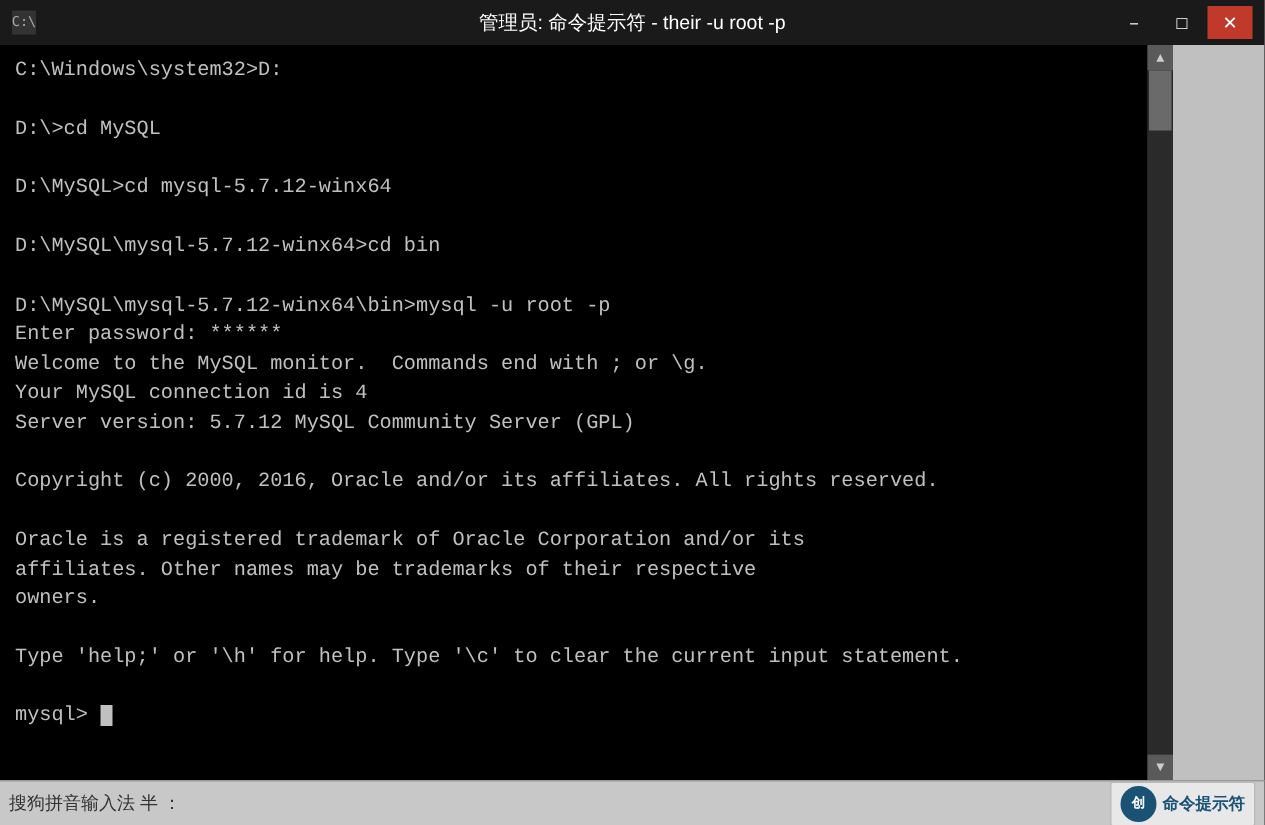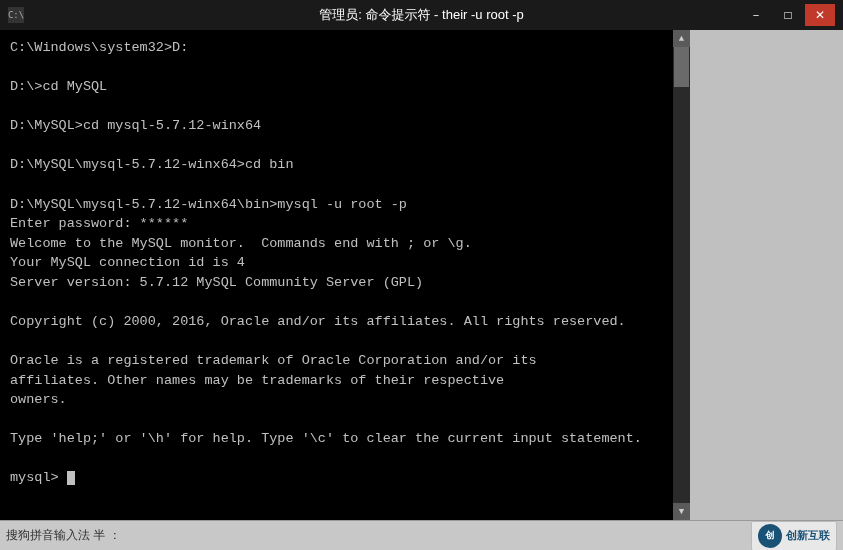--- a/index.html
+++ b/index.html
@@ -64,21 +64,21 @@
       color: #fff;
       background: transparent;
       border: none;
       cursor: pointer;
     }
     .titlebar-btn.close { background: #c0392b; }
 
     
     .console-wrapper {
       display: flex;
-      width: 690px;
+      width: 782px;
       height: 490px;
       background: #000;
     }
     .console-content {
       flex: 1;
       padding: 8px 10px;
       color: #c0c0c0;
       font-size: 13.5px;
       line-height: 1.45;
       overflow: hidden;
@@ -224,15 +224,15 @@
     <div class="scrollbar-arrow">▼</div>
   </div>
 </div>
 
 <div class="statusbar">
   <span class="statusbar-text">搜狗拼音输入法 半 ：</span>
   <div class="statusbar-logo">
     <div class="logo-icon">
       <span>创</span>
     </div>
-    <span class="logo-text">创新互联</span>
+    <span class="logo-text">命令提示符</span>
   </div>
 </div>
 
 </body></html>

